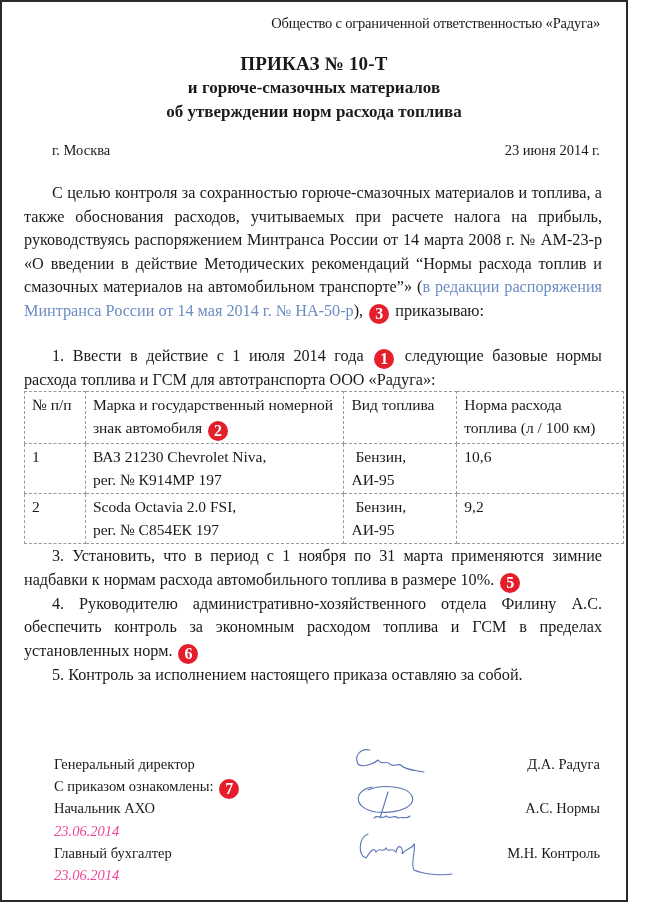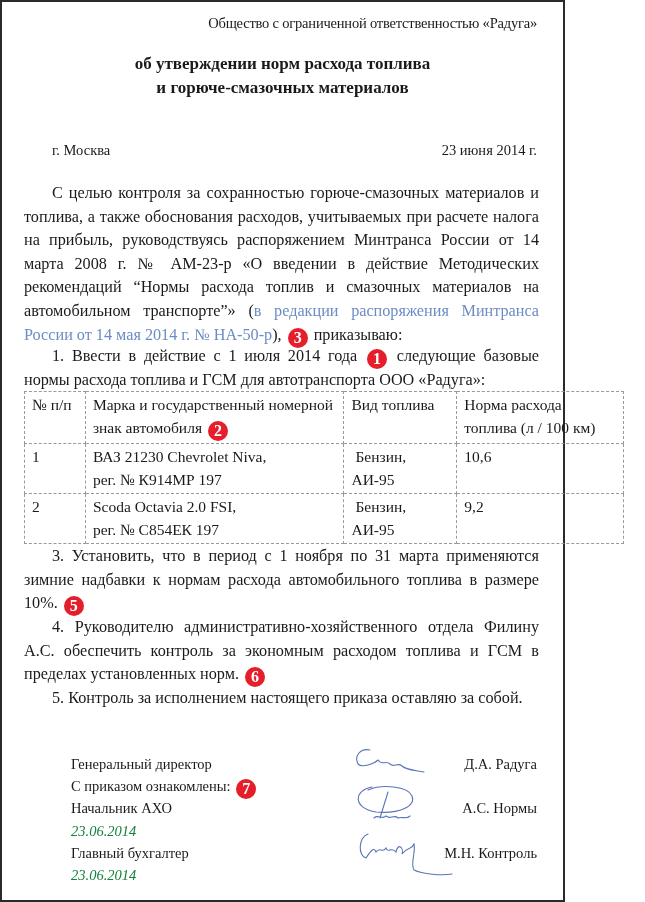--- a/index.html
+++ b/index.html
@@ -6,21 +6,21 @@
     html, body { width: 645px; height: 902px; background: #ffffff; }
     body {
       font-family: "DejaVu Serif", "Liberation Serif", serif;
       color: #1a1a1a;
       position: relative;
       overflow: hidden;
     }
     .page {
       position: absolute;
       left: 0; top: 0;
-      width: 565px; height: 902px;
+      width: 628px; height: 902px;
       border: 2px solid #2a2a2a;
       background: #fff;
     }
     .org {
       position: absolute;
       right: 26px; top: 13px;
       font-family: "Liberation Serif", serif;
       font-size: 14.5px;
       letter-spacing: -0.2px;
     }
@@ -88,40 +88,40 @@
     .col-car { width: 259px; }
     .col-fuel { width: 113px; }
     .col-norm { width: 167px; }
     .p-two { top: 543px; }
     .sign-block {
       position: absolute;
       left: 52px; right: 26px; top: 751px;
       font-family: "Liberation Serif", serif;
       font-size: 14.5px;
       line-height: 22.2px;
-      margin-left: 17px;
     }
     .sign-row { display: flex; justify-content: space-between; height: 22.2px; }
-    .date-it { color: #15803d; font-style: italic; }
+    .date-it { color: #ec4899; font-style: italic; }
     .signatures {
       position: absolute;
       left: 350px; top: 740px;
       width: 110px; height: 140px;
     }
   </style>
 </head>
 <body>
 
 <div class="page">
 
   <div class="org">Общество с ограниченной ответственностью «Радуга»</div>
 
   <div class="title-block">
+    <div class="title-main">ПРИКАЗ № 10-Т</div>
+    <div class="title-sub">и горюче-смазочных материалов</div>
     <div class="title-sub">об утверждении норм расхода топлива</div>
-    <div class="title-sub">и горюче-смазочных материалов</div>
   </div>
 
   <div class="place-date">
     <span>г. Москва</span>
     <span>23 июня 2014 г.</span>
   </div>
 
   <div class="body-text p-intro para"><span>С целью контроля за сохранностью горюче-смазочных материалов и топлива, а также обоснования расходов, учитываемых при расчете налога на прибыль, руководствуясь распоряжением Минтранса России от 14 марта 2008 г. № АМ-23-р «О введении в действие Методических рекомендаций “Нормы расхода топлив и смазочных материалов на автомобильном транспорте”» (</span><span class="blue">в редакции распоряжения Минтранса России от 14 мая 2014 г. № НА-50-р</span><span>),</span> <span class="badge">3</span> <span>приказываю:</span></div>
 
   <div class="body-text p-one para"><span>1. Ввести в действие с 1 июля 2014 года</span> <span class="badge">1</span> <span>следующие базовые нормы расхода топлива и ГСМ для автотранспорта ООО «Радуга»:</span></div>

